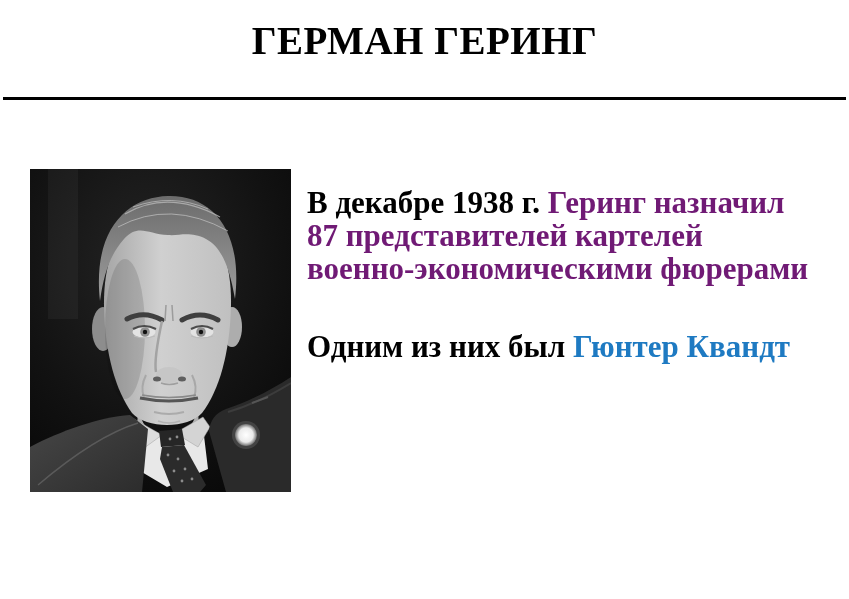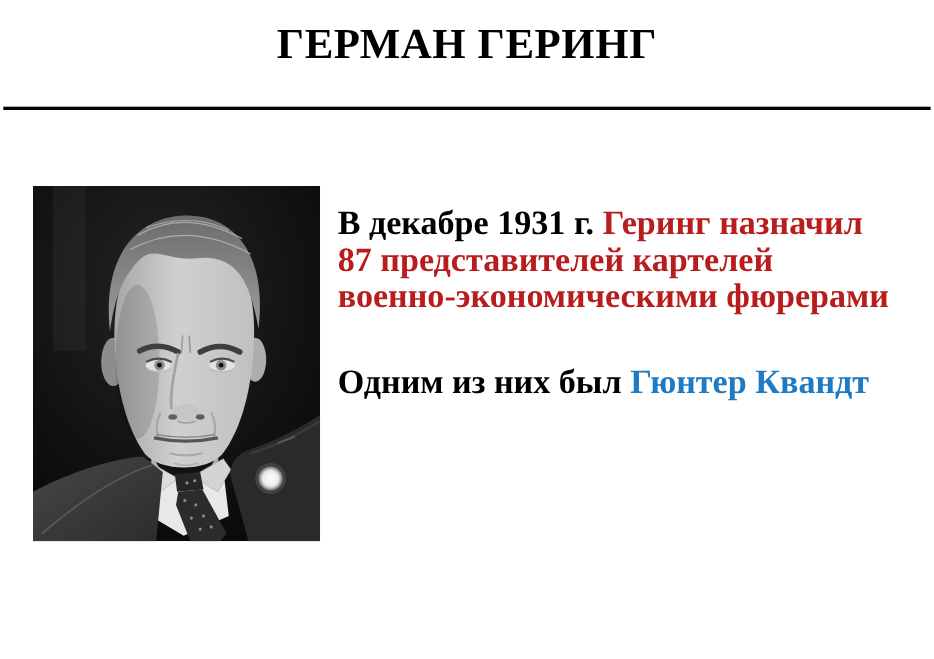--- a/index.html
+++ b/index.html
@@ -172,21 +172,21 @@
       <path d="M222 234 L238 228" stroke="#555555" stroke-width="2"></path>
 
       <circle cx="216" cy="266" r="14" fill="rgba(255,255,255,0.12)"></circle>
       <circle cx="216" cy="266" r="11" fill="url(#pinG)"></circle>
     </svg>
   </figure>
 
   <div class="content">
 
 
-    <p class="para para2"><span>В декабре 1931 г. </span><span class="accent" style="color: #b91c1c;">Геринг назначил
+    <p class="para para2"><span>В декабре 1938 г. </span><span class="accent" style="color: #701a75;">Геринг назначил
 87 представителей картелей
 военно-экономическими фюрерами</span></p>
 
     <p class="para para3"><span>Одним из них был </span><span class="accent" style="color: rgb(30, 122, 194);">Гюнтер Квандт</span></p>
 
   </div>
 
 </div>
 
 </body></html>

